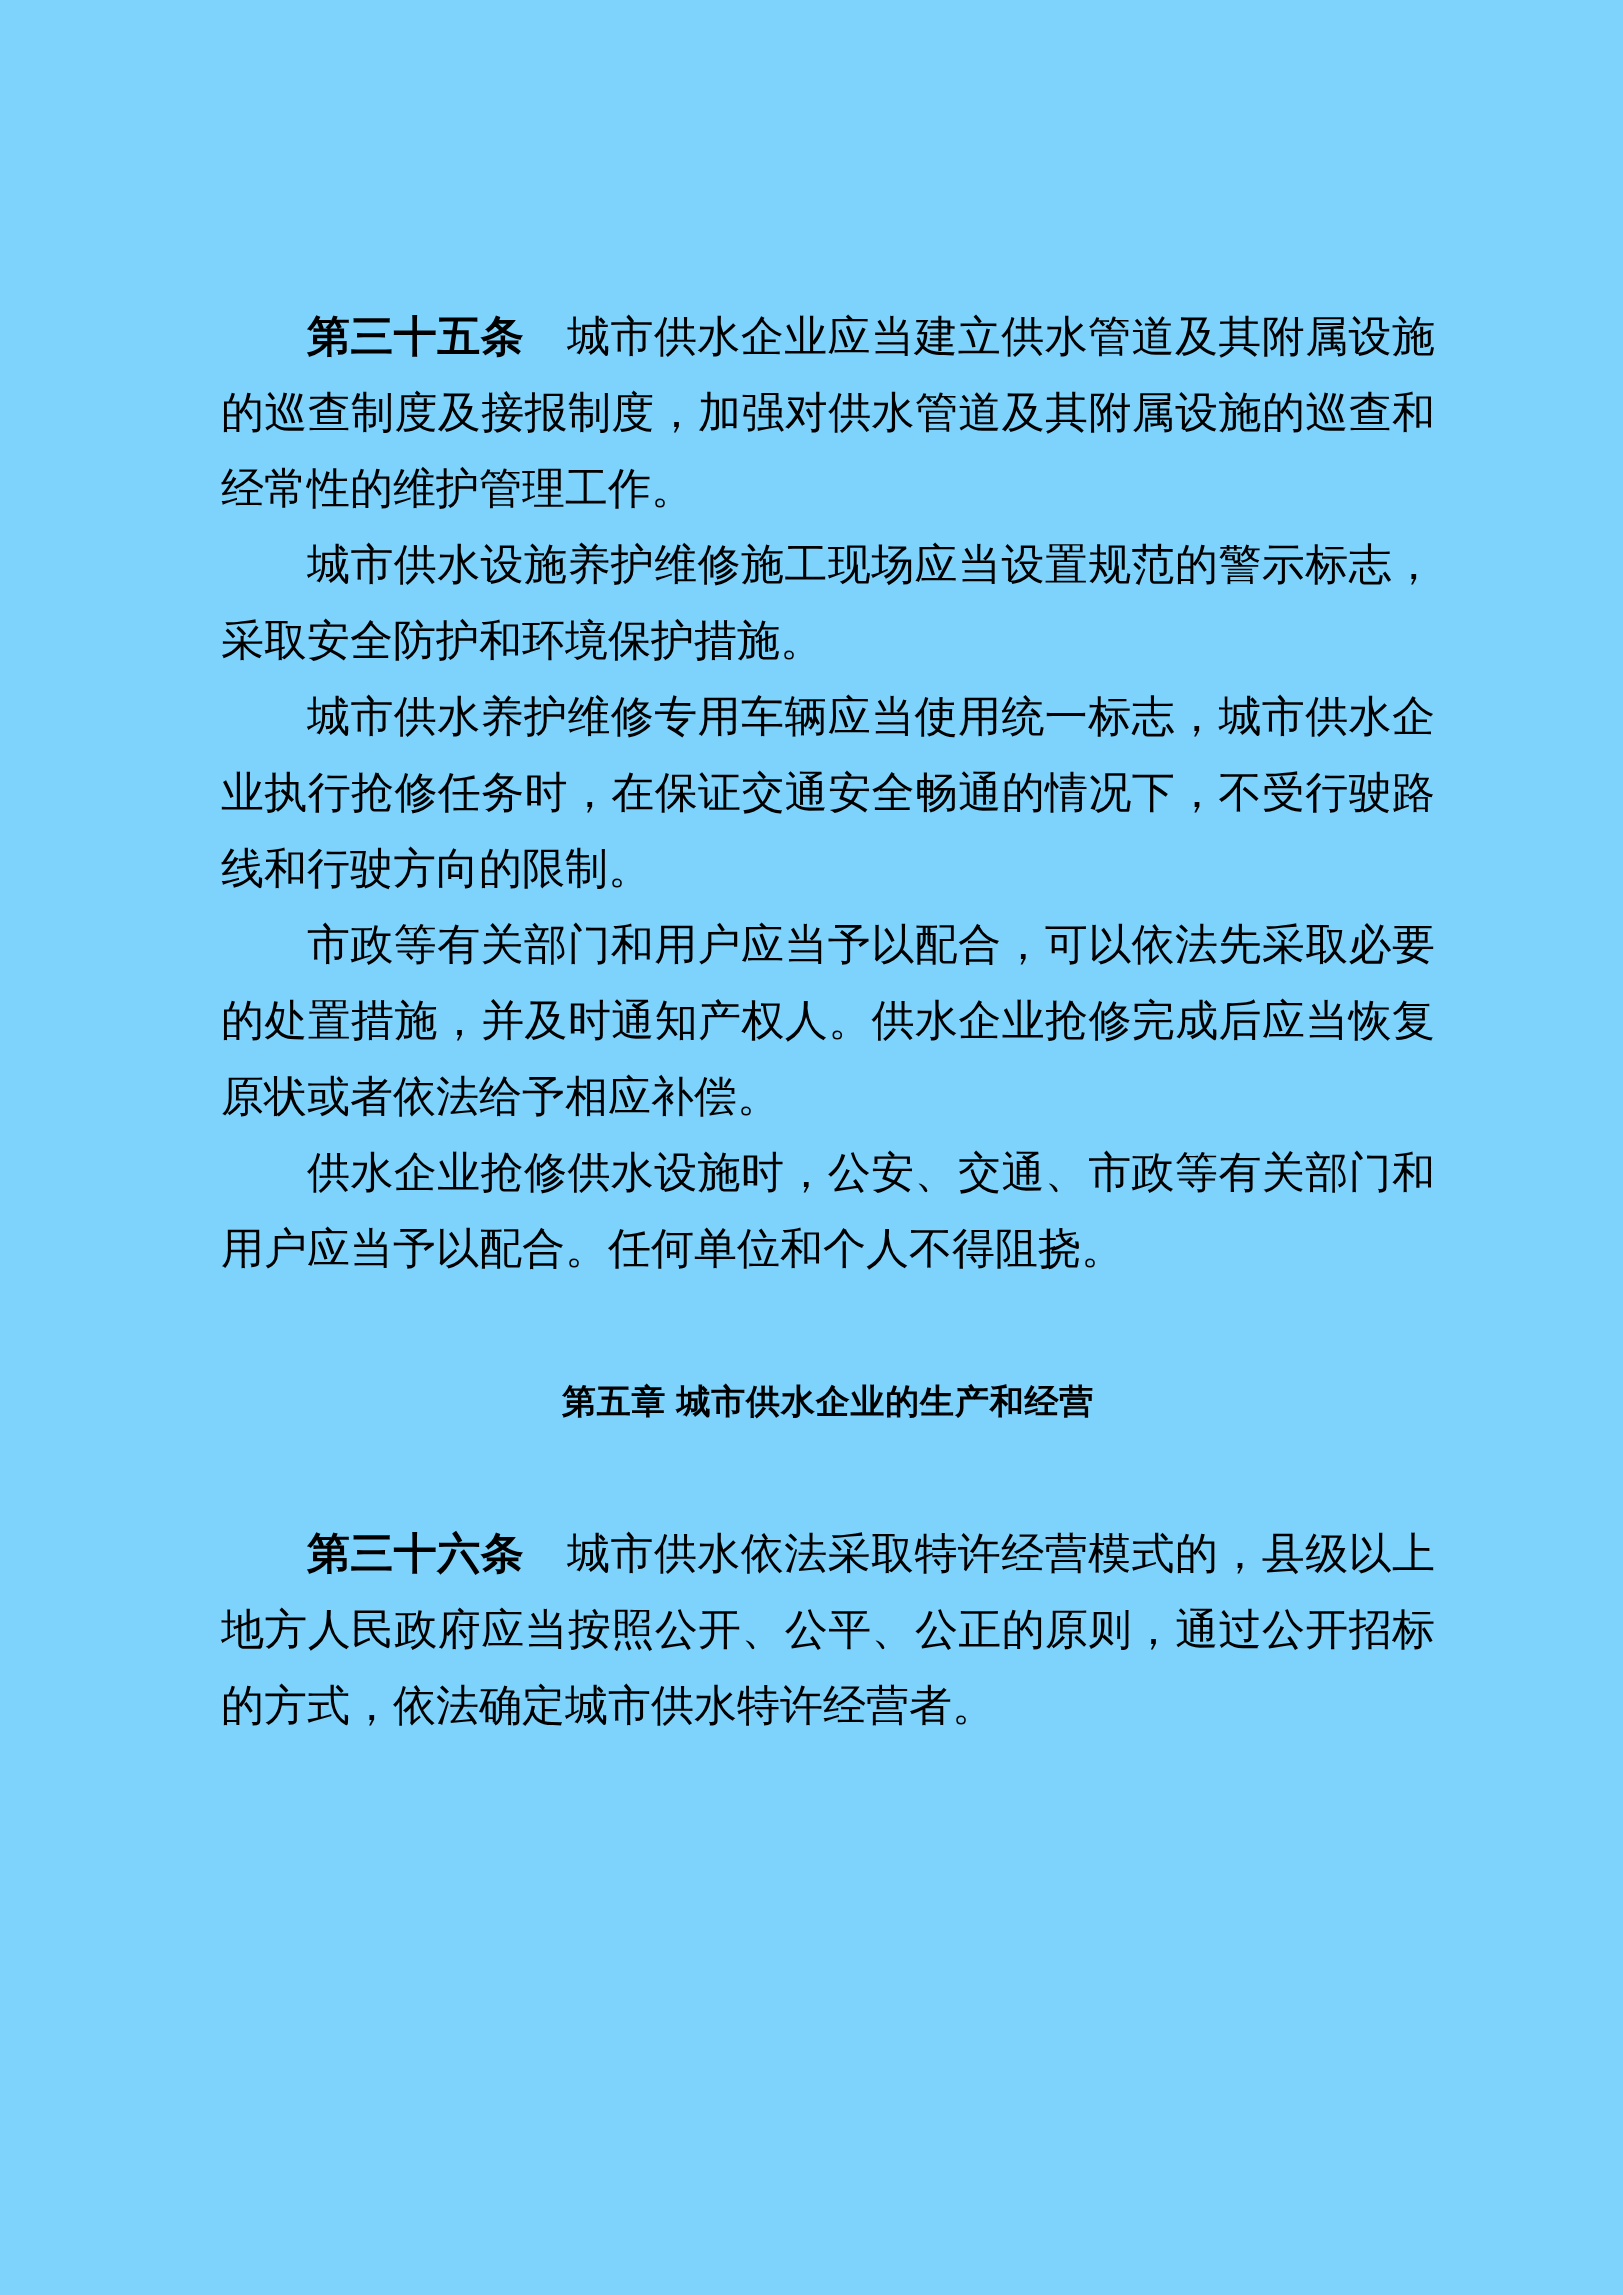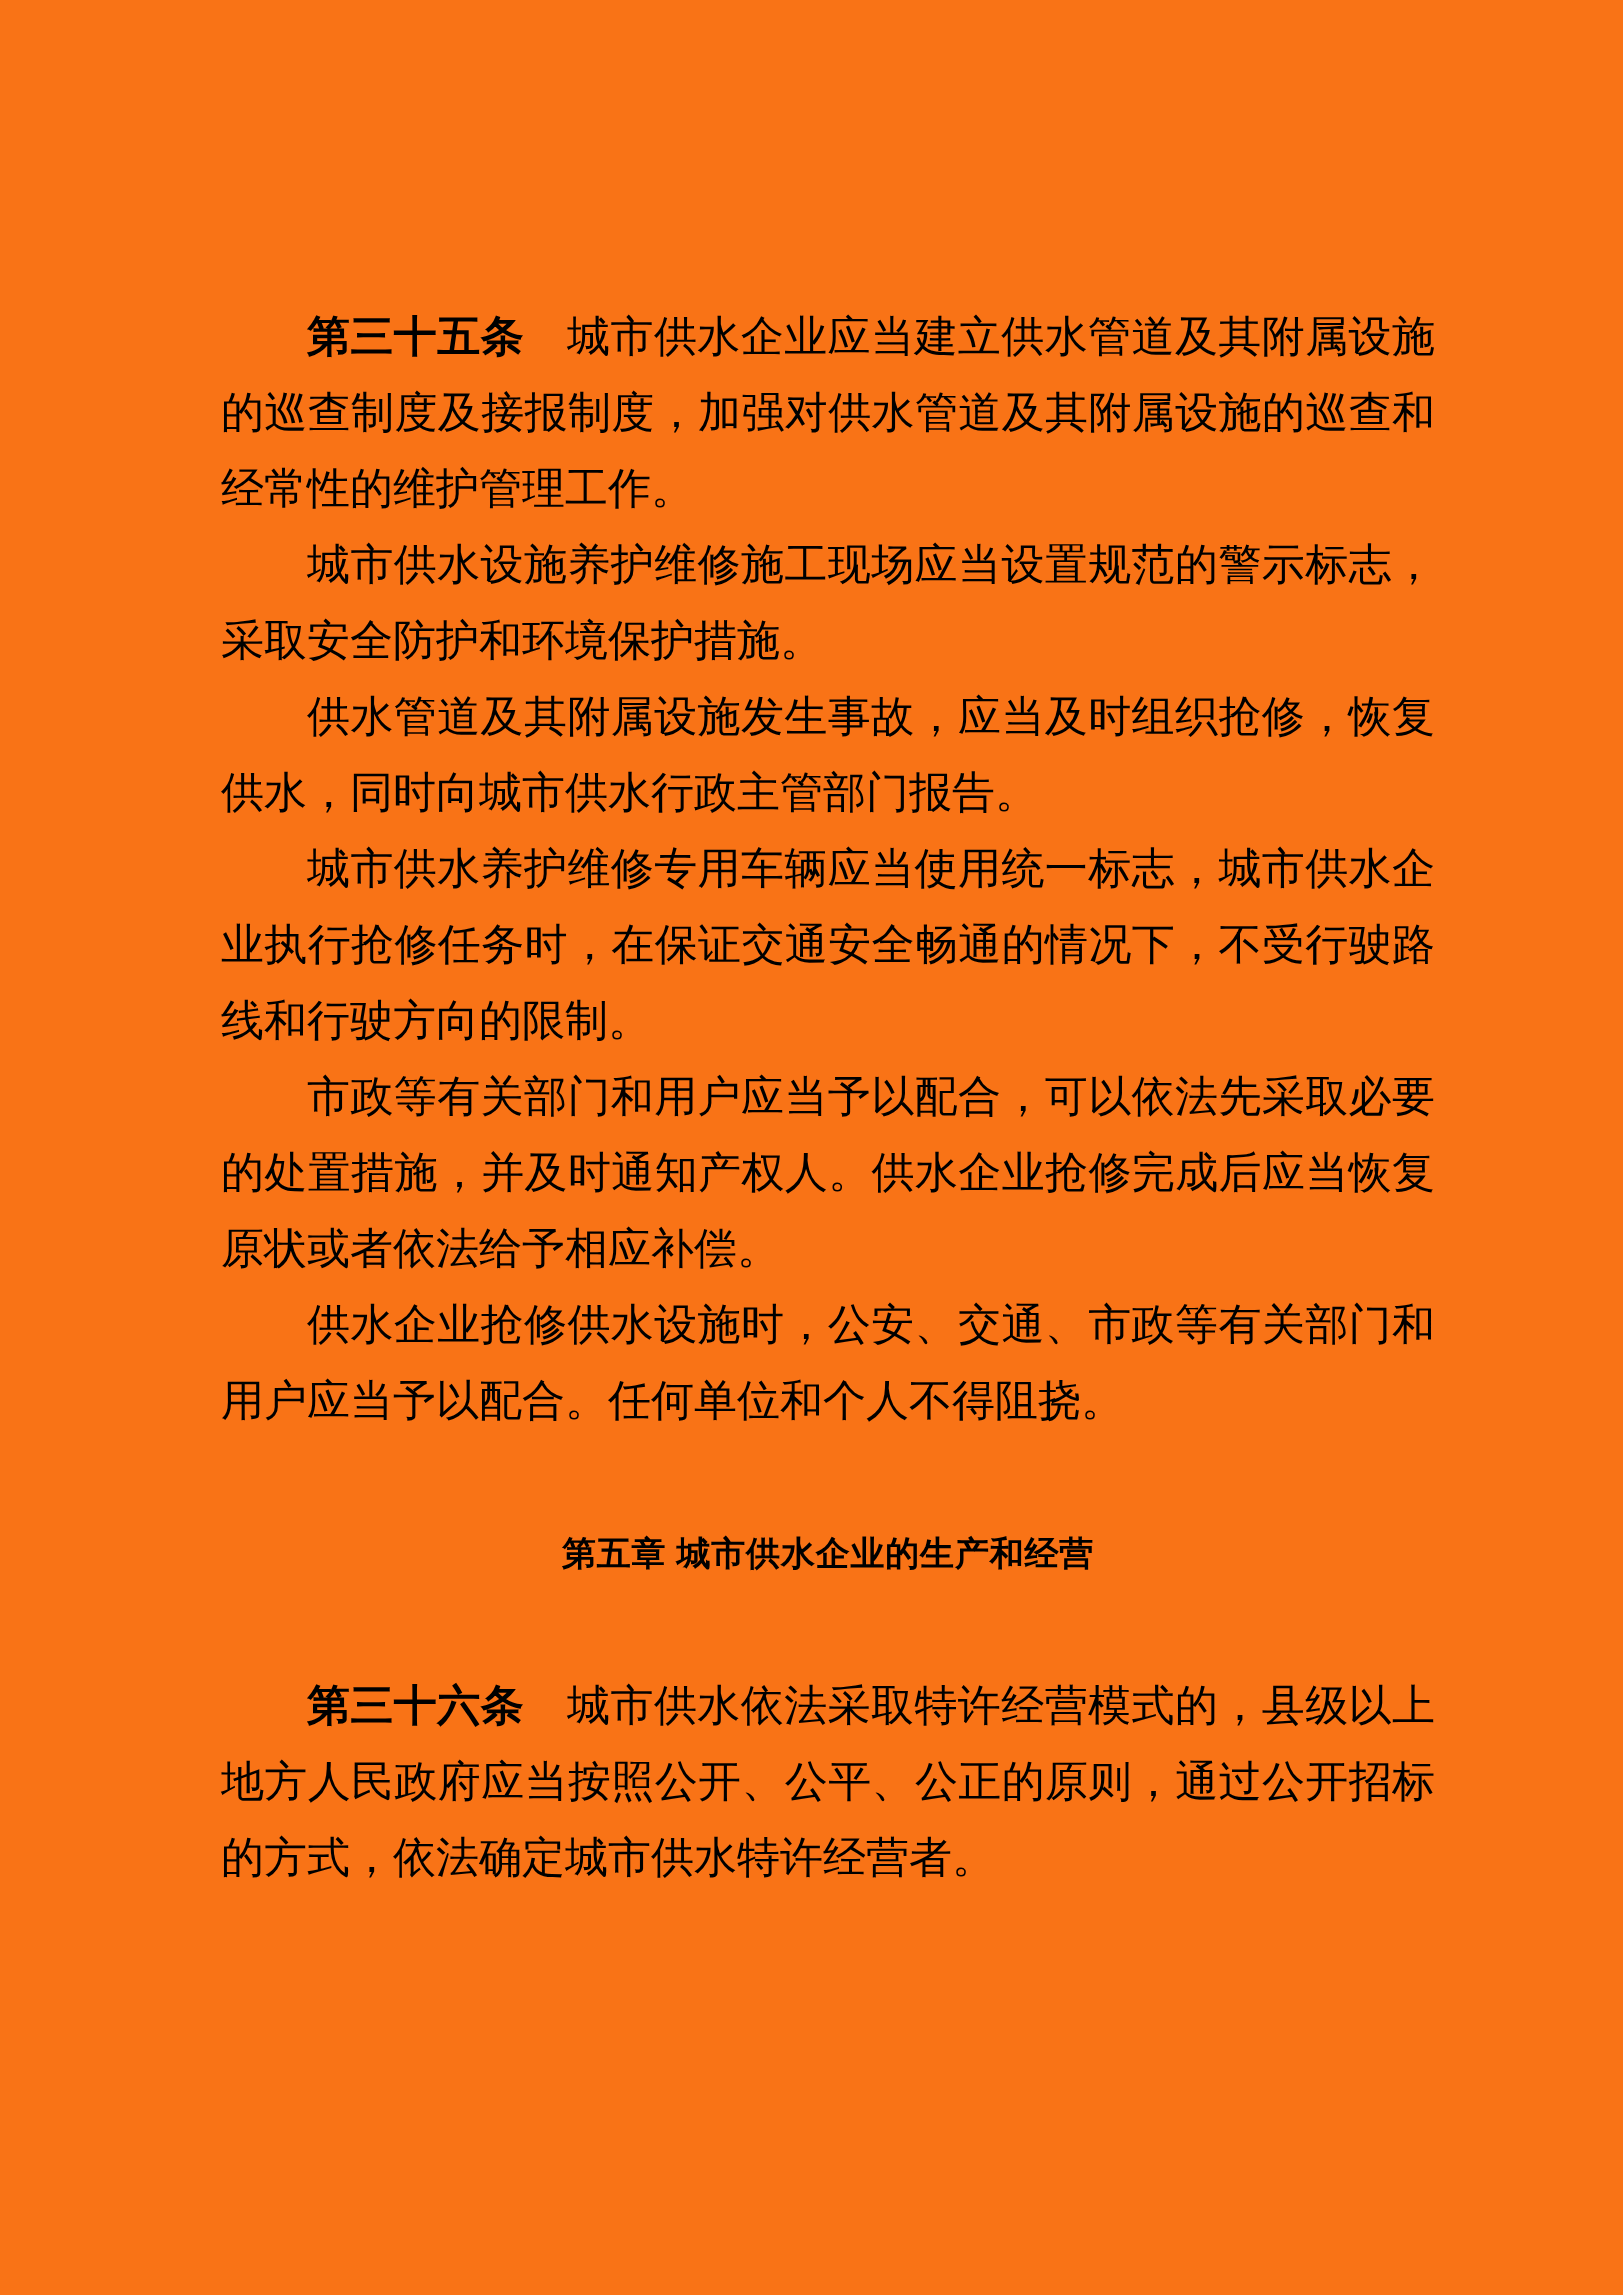--- a/index.html
+++ b/index.html
@@ -4,21 +4,21 @@
 <style>
   html, body {
     margin: 0;
     padding: 0;
     background: #ffffff;
   }
   .page {
     position: relative;
     width: 1623px;
     height: 2295px;
-    background: #f97316;
+    background: #7dd3fc;
     overflow: hidden;
     font-family: "Liberation Serif", "DejaVu Serif", serif;
     color: #000000;
   }
   .content {
     position: absolute;
     left: 221px;
     top: 298px;
     width: 1214px;
     font-size: 43px;
@@ -53,21 +53,20 @@
 <body>
 
 <div class="page">
   <div class="content">
 
     <p><span class="article-term">第三十五条</span><span>城市供水企业应当建立供水管道及其附属设施的巡查制度及接报制度，加强对供水管道及其附属设施的巡查和经常性的维护管理工作。</span></p>
 
 
     <p>城市供水设施养护维修施工现场应当设置规范的警示标志，采取安全防护和环境保护措施。</p>
 
-    <p>供水管道及其附属设施发生事故，应当及时组织抢修，恢复供水，同时向城市供水行政主管部门报告。</p>
 
     <p>城市供水养护维修专用车辆应当使用统一标志，城市供水企业执行抢修任务时，在保证交通安全畅通的情况下，不受行驶路线和行驶方向的限制。</p>
 
     <p>市政等有关部门和用户应当予以配合，可以依法先采取必要的处置措施，并及时通知产权人。供水企业抢修完成后应当恢复原状或者依法给予相应补偿。</p>
 
     <p>供水企业抢修供水设施时，公安、交通、市政等有关部门和用户应当予以配合。任何单位和个人不得阻挠。</p>
 
     <h2 class="chapter-heading">第五章 城市供水企业的生产和经营</h2>
 
     <p><span class="article-term">第三十六条</span><span>城市供水依法采取特许经营模式的，县级以上地方人民政府应当按照公开、公平、公正的原则，通过公开招标的方式，依法确定城市供水特许经营者。</span></p>

